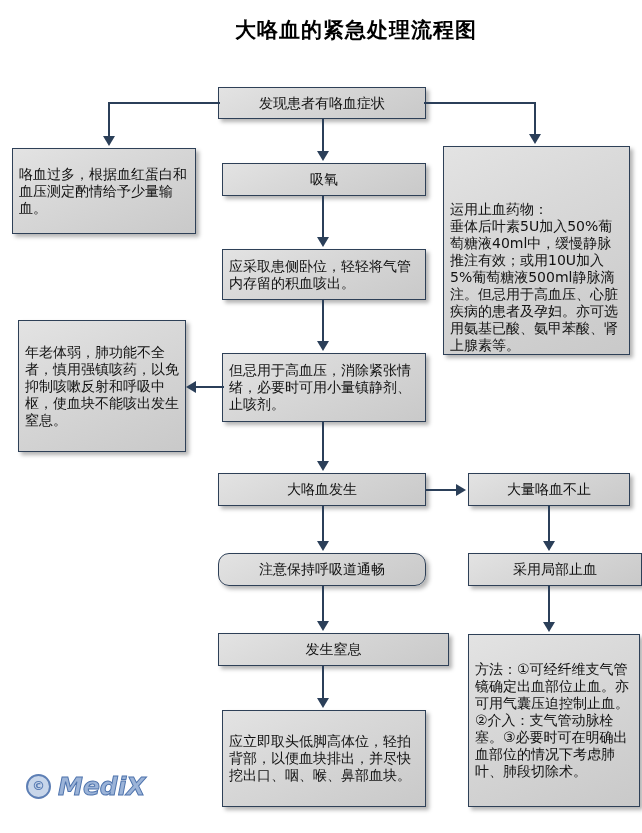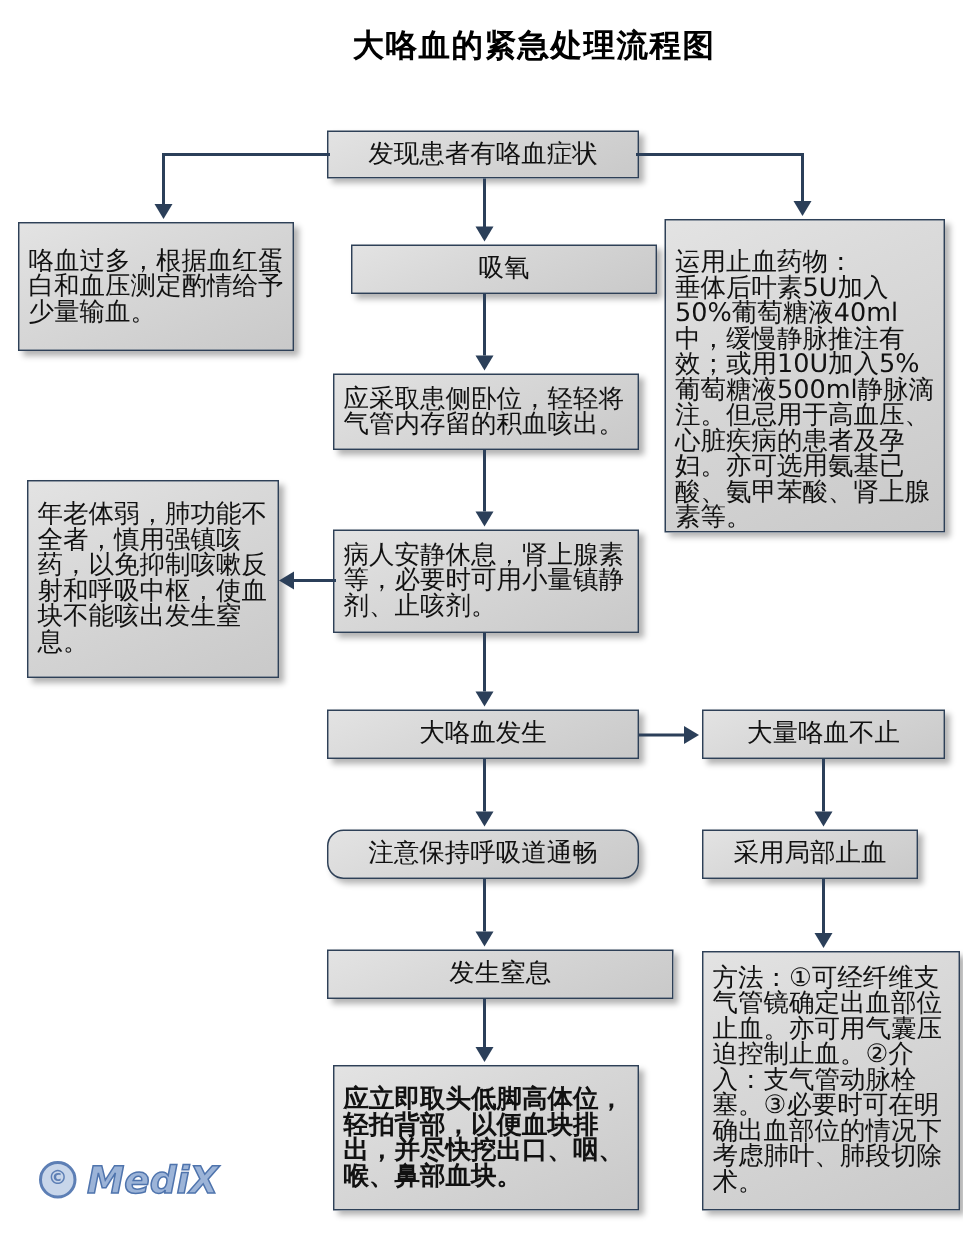--- a/index.html
+++ b/index.html
@@ -23,21 +23,21 @@
   .node{
     position:absolute;
     box-sizing:border-box;
     border:1px solid #2e4057;
     background:linear-gradient(155deg,#e3e3e3 0%,#d9d9d9 35%,#c9c9c9 100%);
     box-shadow:3px 3px 4px rgba(0,0,0,0.30);
     display:flex;
     align-items:center;
     justify-content:center;
     color:#111;
-    font-size:17px;
+    font-size:14px;
     line-height:17px;
     text-align:center;
   }
   .node .txt{display:block;padding:0 6px;white-space:pre-line;}
   .node.left-align .txt{text-align:left;}
 
   
   .ln{position:absolute;background:#2b3f59;}
   .ln.v{width:2px;}
   .ln.h{height:2px;}
@@ -90,57 +90,57 @@
 
   <div class="node left-align" style="left:12px;top:148px;width:184px;height:86px;">
     <span class="txt">咯血过多，根据血红蛋白和血压测定酌情给予少量输血。</span>
   </div>
 
   <div class="node left-align" style="left:443px;top:146px;width:187px;height:209px;align-items:flex-end;padding-top:10px;">
     <span class="txt">运用止血药物：
     垂体后叶素5U加入50%葡萄糖液40ml中，缓慢静脉推注有效；或用10U加入5%葡萄糖液500ml静脉滴注。但忌用于高血压、心脏疾病的患者及孕妇。亦可选用氨基已酸、氨甲苯酸、肾上腺素等。</span>
   </div>
 
-  <div class="node" style="left:234px;top:163px;width:204px;height:33px;">
+  <div class="node" style="left:222px;top:163px;width:204px;height:33px;">
     <span class="txt">吸氧</span>
   </div>
 
   <div class="node left-align" style="left:222px;top:249px;width:204px;height:51px;justify-content:center;">
     <span class="txt">应采取患侧卧位，轻轻将气管内存留的积血咳出。</span>
   </div>
 
   <div class="node left-align" style="left:18px;top:320px;width:168px;height:132px;">
     <span class="txt">年老体弱，肺功能不全者，慎用强镇咳药，以免抑制咳嗽反射和呼吸中枢，使血块不能咳出发生窒息。</span>
   </div>
 
   <div class="node left-align" style="left:222px;top:353px;width:204px;height:69px;">
-    <span class="txt">病人安静休息，肾上腺素等，必要时可用小量镇静剂、止咳剂。</span>
+    <span class="txt">但忌用于高血压，消除紧张情绪，必要时可用小量镇静剂、止咳剂。</span>
   </div>
 
   <div class="node" style="left:218px;top:473px;width:208px;height:33px;">
     <span class="txt">大咯血发生</span>
   </div>
 
   <div class="node" style="left:468px;top:473px;width:162px;height:33px;">
     <span class="txt">大量咯血不止</span>
   </div>
 
   <div class="node" style="left:218px;top:553px;width:208px;height:33px;border-radius:11px;">
     <span class="txt">注意保持呼吸道通畅</span>
   </div>
 
-  <div class="node" style="left:468px;top:553px;width:144px;height:33px;">
+  <div class="node" style="left:468px;top:553px;width:174px;height:33px;">
     <span class="txt">采用局部止血</span>
   </div>
 
   <div class="node" style="left:218px;top:633px;width:231px;height:33px;">
     <span class="txt">发生窒息</span>
   </div>
 
-  <div class="node left-align" style="left:222px;top:710px;width:204px;height:97px;font-weight:bold;">
+  <div class="node left-align" style="left:222px;top:710px;width:204px;height:97px;">
     <span class="txt">应立即取头低脚高体位，轻拍背部，以便血块排出，并尽快挖出口、咽、喉、鼻部血块。</span>
   </div>
 
   <div class="node left-align" style="left:468px;top:634px;width:172px;height:173px;">
     <span class="txt">方法：①可经纤维支气管镜确定出血部位止血。亦可用气囊压迫控制止血。②介入：支气管动脉栓塞。③必要时可在明确出血部位的情况下考虑肺叶、肺段切除术。</span>
   </div>
 
   <div class="ln h" style="left:108px;top:102px;width:112px;"></div>
   <div class="ln v" style="left:108px;top:102px;height:36px;"></div>
   <div class="arrow down" style="left:103px;top:136px;"></div>

